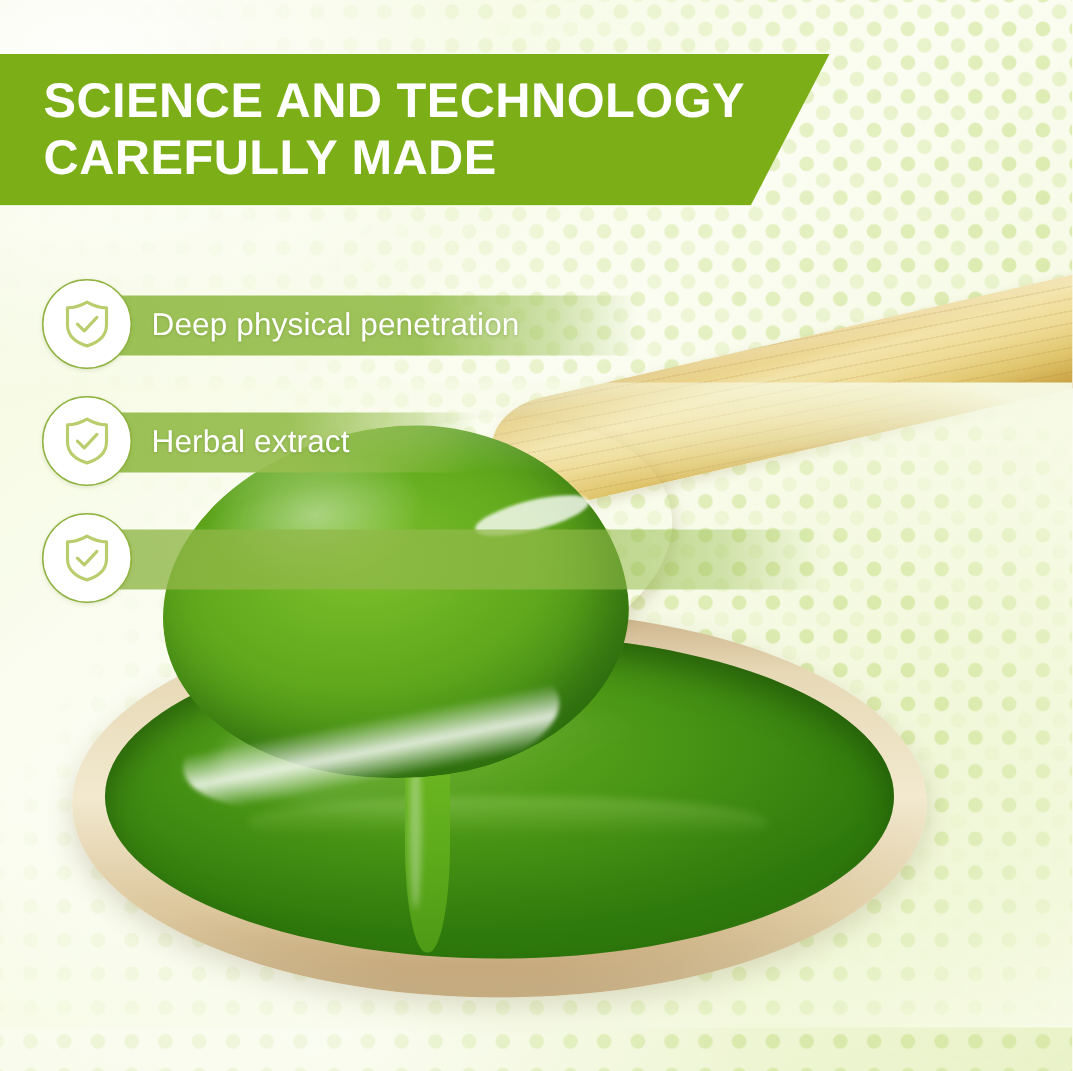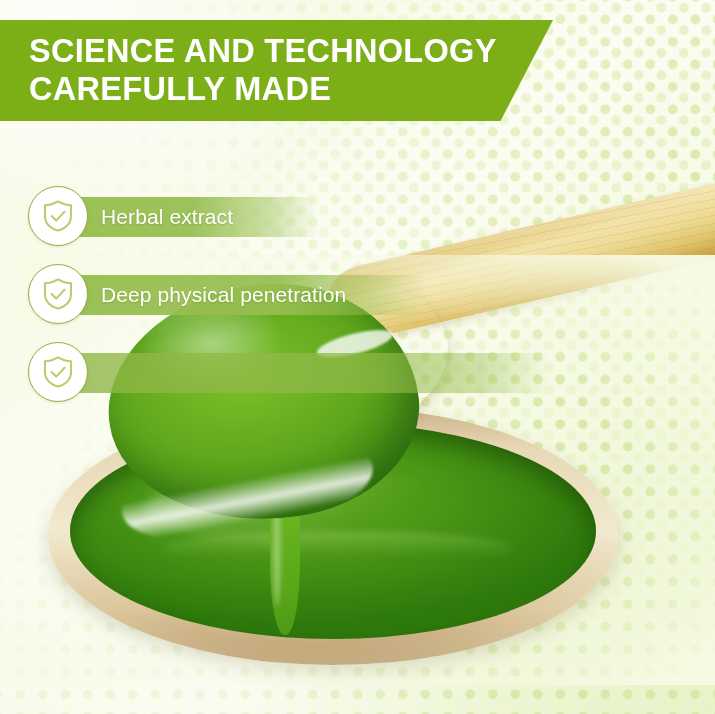--- a/index.html
+++ b/index.html
@@ -226,21 +226,21 @@
     right: 0;
     bottom: 0;
     pointer-events: none;
     background: radial-gradient(76% 66% at 44% 52%, rgba(247,251,230,0) 58%, rgba(247,251,230,.55) 82%, rgba(247,251,230,.95) 100%);
   }
 
   
   .banner {
     position: absolute;
     left: 0;
-    top: 20px;
+    top: 36px;
     width: 553px;
     height: 101px;
     background: #7cae17;
     clip-path: polygon(0 0, 100% 0, 90.5% 100%, 0 100%);
     display: flex;
     align-items: center;
   }
   .banner-text {
     color: #ffffff;
     font-size: 32.5px;
@@ -354,46 +354,46 @@
     <div class="photo-fade"></div>
   </div>
 
   <div class="banner">
     <div class="banner-text">SCIENCE AND TECHNOLOGY
 CAREFULLY MADE</div>
   </div>
 
   <div class="features">
 
+    <div class="feature-row feature-row-2">
+      <div class="feature-bar"></div>
+      <div class="feature-badge">
+        <span>
+          <svg width="32" height="34" viewBox="0 0 32 34" fill="none" aria-hidden="true">
+            <path d="M16 2.4 C16 2.4 22.6 6.2 29 6.2 L29 17.6 C29 25.2 22.8 29.9 16 31.6 C9.2 29.9 3 25.2 3 17.6 L3 6.2 C9.4 6.2 16 2.4 16 2.4 Z" stroke="#b9cd6c" stroke-width="2.1" fill="none" stroke-linejoin="round"></path>
+            <path d="M9.6 17.1 L14.2 21.6 L22.6 12.6" stroke="#b9cd6c" stroke-width="2.1" fill="none" stroke-linecap="round" stroke-linejoin="round"></path>
+          </svg>
+        </span>
+      </div>
+      <div class="feature-label">Deep physical penetration</div>
+    </div>
+
     <div class="feature-row feature-row-1">
       <div class="feature-bar"></div>
       <div class="feature-badge">
         <span>
           <svg width="32" height="34" viewBox="0 0 32 34" fill="none" aria-hidden="true">
             <path d="M16 2.4 C16 2.4 22.6 6.2 29 6.2 L29 17.6 C29 25.2 22.8 29.9 16 31.6 C9.2 29.9 3 25.2 3 17.6 L3 6.2 C9.4 6.2 16 2.4 16 2.4 Z" stroke="#b9cd6c" stroke-width="2.1" fill="none" stroke-linejoin="round"></path>
             <path d="M9.6 17.1 L14.2 21.6 L22.6 12.6" stroke="#b9cd6c" stroke-width="2.1" fill="none" stroke-linecap="round" stroke-linejoin="round"></path>
           </svg>
         </span>
       </div>
       <div class="feature-label">Herbal extract</div>
     </div>
 
-    <div class="feature-row feature-row-2">
-      <div class="feature-bar"></div>
-      <div class="feature-badge">
-        <span>
-          <svg width="32" height="34" viewBox="0 0 32 34" fill="none" aria-hidden="true">
-            <path d="M16 2.4 C16 2.4 22.6 6.2 29 6.2 L29 17.6 C29 25.2 22.8 29.9 16 31.6 C9.2 29.9 3 25.2 3 17.6 L3 6.2 C9.4 6.2 16 2.4 16 2.4 Z" stroke="#b9cd6c" stroke-width="2.1" fill="none" stroke-linejoin="round"></path>
-            <path d="M9.6 17.1 L14.2 21.6 L22.6 12.6" stroke="#b9cd6c" stroke-width="2.1" fill="none" stroke-linecap="round" stroke-linejoin="round"></path>
-          </svg>
-        </span>
-      </div>
-      <div class="feature-label">Deep physical penetration</div>
-    </div>
-
     <div class="feature-row feature-row-3">
       <div class="feature-bar"></div>
       <div class="feature-badge">
         <span>
           <svg width="32" height="34" viewBox="0 0 32 34" fill="none" aria-hidden="true">
             <path d="M16 2.4 C16 2.4 22.6 6.2 29 6.2 L29 17.6 C29 25.2 22.8 29.9 16 31.6 C9.2 29.9 3 25.2 3 17.6 L3 6.2 C9.4 6.2 16 2.4 16 2.4 Z" stroke="#b9cd6c" stroke-width="2.1" fill="none" stroke-linejoin="round"></path>
             <path d="M9.6 17.1 L14.2 21.6 L22.6 12.6" stroke="#b9cd6c" stroke-width="2.1" fill="none" stroke-linecap="round" stroke-linejoin="round"></path>
           </svg>
         </span>
       </div>

